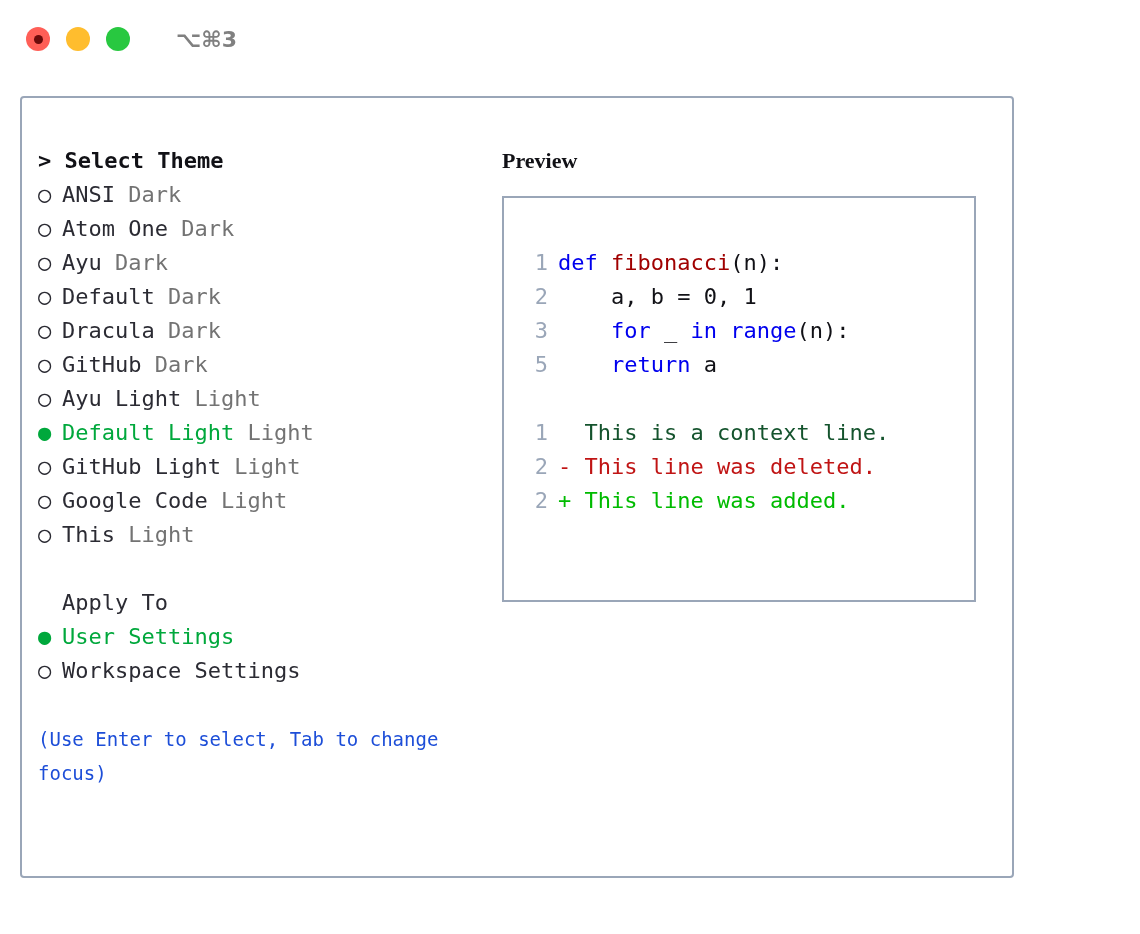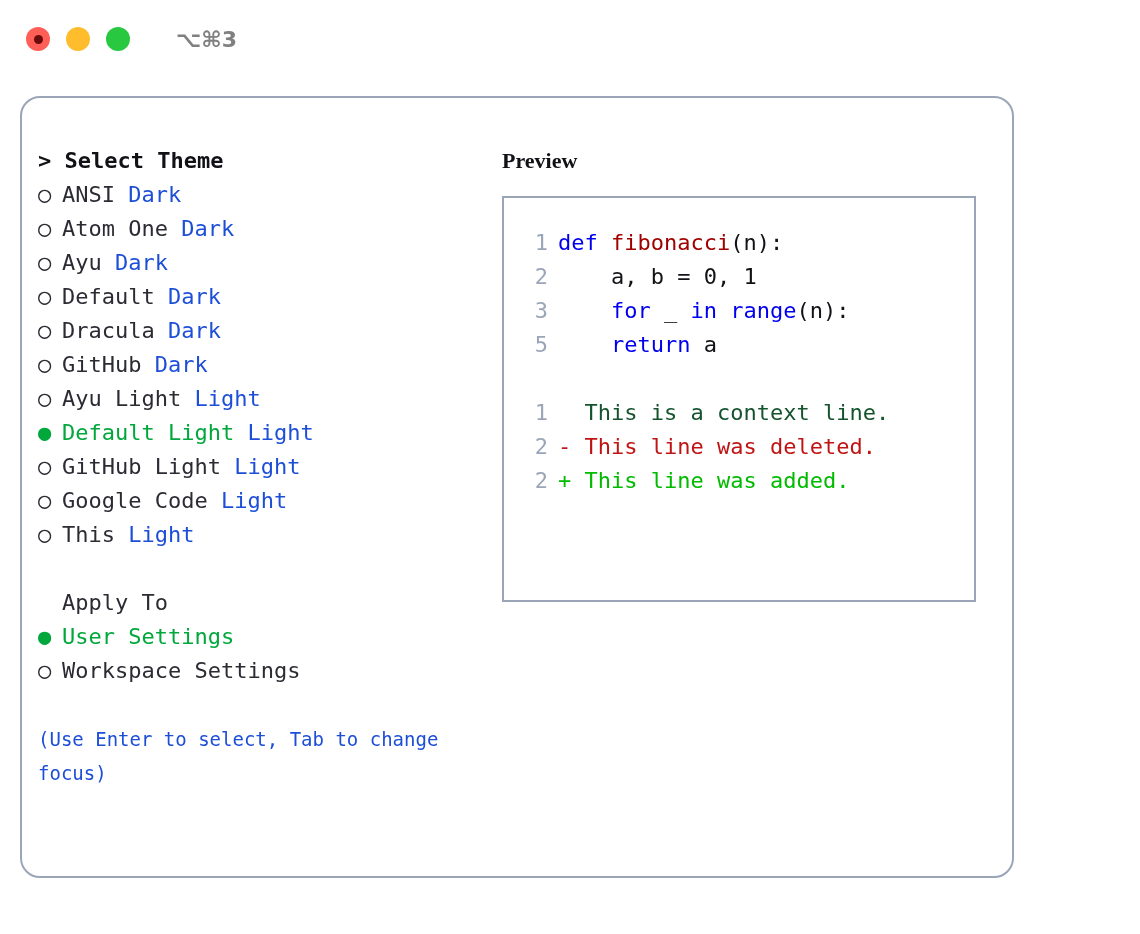--- a/index.html
+++ b/index.html
@@ -56,21 +56,21 @@
     font-family: "DejaVu Sans", "Liberation Sans", sans-serif;
   }
 
   
   .panel {
     position: absolute;
     left: 20px; top: 96px;
     width: 994px;
     height: 782px;
     border: 2px solid #9aa6b8;
-    border-radius: 20px;
+    border-radius: 4px;
     box-sizing: border-box;
   }
 
   
   .col-left {
     position: absolute;
     left: 16px; top: 46px;
     width: 450px;
   }
   .col-right {
@@ -97,21 +97,21 @@
     display: block;
   }
   .marker {
     display: inline-block;
     width: 24px;
     color: #2b2b33;
   }
   .marker.sel { color: #00a83c; }
   .name.sel   { color: #00a83c; }
   .badge {
-    color: #1d4ed8;
+    color: #737373;
   }
   .spacer-md { height: 34px; }
 
   .hint {
     font-size: 19px;
     color: #1d4ed8;
     line-height: 34px;
     white-space: pre-wrap;
     width: 410px;
   }
@@ -124,21 +124,21 @@
     height: 34px;
     line-height: 34px;
     font-family: Liberation Serif, serif;
   }
   .preview-box {
     margin-top: 18px;
     width: 474px;
     height: 406px;
     border: 2px solid #9aa6b8;
     box-sizing: border-box;
-    padding: 28px 0 0 16px;
+    padding: 48px 0 0 16px;
   }
   .code-line {
     font-size: 22px;
     line-height: 34px;
     white-space: pre;
     color: #111116;
   }
   .lineno {
     display: inline-block;
     width: 28px;

